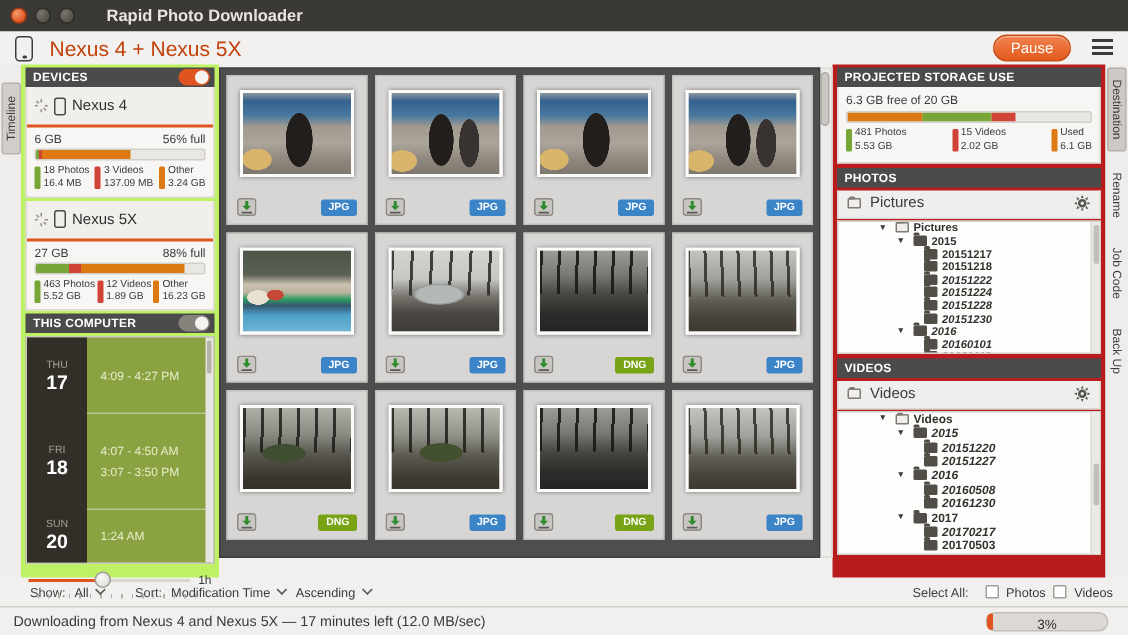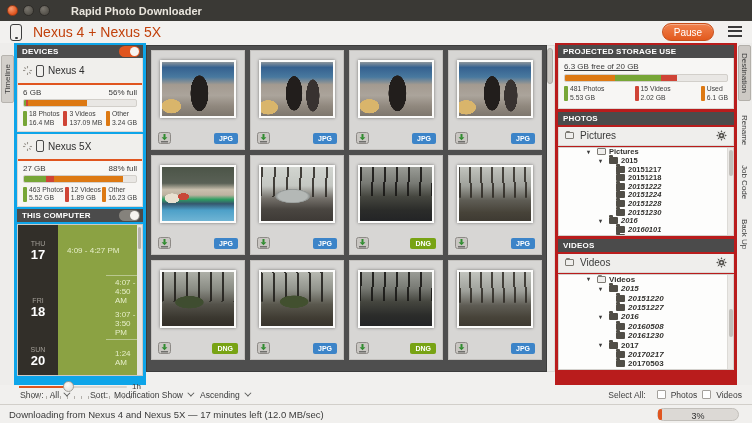--- a/index.html
+++ b/index.html
@@ -30,21 +30,21 @@
   .main{display:flex;height:342px;position:relative;}
   .tabstrip-left{width:14px;position:relative;background:#eeedeb;}
   .vtab{font-size:8px;color:#3c3c3c;display:flex;align-items:center;justify-content:center;}
   .vtab-left{writing-mode:vertical-rl;transform:rotate(180deg);position:absolute;left:1px;top:12px;
              width:13px;height:48px;background:#d2cfca;border:1px solid #b7b4af;border-radius:2px;}
   .tabstrip-right{width:15px;position:relative;background:#eeedeb;}
   .vtab-right{writing-mode:vertical-rl;position:absolute;left:1px;width:13px;}
   .vtab-right.active{background:#cdc9c4;border:1px solid #b3b0aa;border-radius:2px;}
 
   
-  .leftpanel{width:132px;padding:2px 3px 0;background:#0ea5e9;}
+  .leftpanel{width:132px;padding:2px 3px 0;background:#bef264;}
   .sechdr{height:13px;background:#4b4b4b;color:#fff;font-size:8px;font-weight:bold;
           display:flex;align-items:center;padding:0 5px;letter-spacing:.2px;position:relative;}
   .toggle{width:21px;height:11px;border-radius:6px;position:absolute;right:3px;top:1px;cursor:pointer;}
   .toggle.on{background:#e0551f;}
   .toggle.off{background:#85827c;}
   .toggle .knob{width:9px;height:9px;background:#f5f3f0;border-radius:50%;position:absolute;top:1px;right:1px;}
 
   .devcard{background:#f7f6f4;border:1px solid #dbd8d4;border-top:none;margin-bottom:2px;padding-bottom:3px;}
   .devrow{height:27px;display:flex;align-items:center;gap:4px;padding:0 5px;
           background:#f0efec;border-bottom:2px solid #e0551f;}
@@ -63,21 +63,21 @@
 
   
   .tl{display:flex;height:152px;margin-top:2px;border:1px solid #ccc9c4;background:#8ba243;position:relative;}
   .tl-days{width:40px;background:#322f29;display:flex;flex-direction:column;}
   .tl-day{display:flex;flex-direction:column;align-items:center;justify-content:center;}
   .dn{font-size:7px;color:#a39f98;}
   .ddate{font-size:13px;font-weight:bold;color:#fff;}
   .tl-blocks{flex:1;display:flex;flex-direction:column;}
   .tl-block{display:flex;flex-direction:column;justify-content:center;gap:5px;padding-left:9px;
             color:#e6eec8;font-size:8px;}
-  .tl-block + .tl-block{border-top:1px solid rgba(255,255,255,.4);margin-left:48px;}
+  .tl-block + .tl-block{border-top:1px solid rgba(255,255,255,.4);}
   .f34{flex:34;} .f43{flex:43;} .f24{flex:24;}
   .tl-scroll{position:absolute;right:0;top:0;bottom:0;width:5px;background:#e6e4e0;}
   .tl-scroll .thumb{position:absolute;top:2px;left:1px;width:3px;height:22px;background:#b5b2ac;border-radius:2px;}
 
   .sliderrow{display:flex;align-items:center;gap:5px;height:13px;margin-top:4px;padding:0 2px;}
   .slider{flex:1;position:relative;height:11px;cursor:pointer;}
   .slider .track{position:absolute;top:5px;left:0;right:0;height:2px;background:#d8d5d0;border-radius:1px;}
   .slider .fill{position:absolute;top:5px;left:0;width:45%;height:2px;background:#e0551f;}
   .slider .handle{position:absolute;top:0;left:45%;width:11px;height:11px;margin-left:-5px;border-radius:50%;
                   background:radial-gradient(circle at 40% 35%,#fbfaf8,#dcd9d4);border:1px solid #a19e98;}
@@ -143,21 +143,21 @@
   .photo[data-scene="green-van-park-b"]{
     background-image:
       radial-gradient(ellipse 23px 10px at 46% 55%, #42502f 0 60%, rgba(66,80,47,0) 64%),
       repeating-linear-gradient(89deg, rgba(30,28,24,.85) 0 2px, rgba(30,28,24,0) 2px 12px),
       linear-gradient(180deg,#b7b9b1 0%,#93958d 32%,#5a584e 60%,#403c33 85%,#38342c 100%);
     background-size:100% 100%,100% 55%,100% 100%;background-repeat:no-repeat;background-position:top;}
 
   
   .rightpanel{width:182px;padding:2px 3px 0;background:#b91c1c;}
   .storagebody{background:#f7f6f4;border:1px solid #dbd8d4;border-top:none;padding:4px 5px 5px;}
-  .freeline{font-size:8px;margin-bottom:3px;text-decoration:underline;}
+  .freeline{font-size:8px;margin-bottom:3px;}
   .selectorrow{height:19px;background:#efeeec;border:1px solid #dbd8d4;border-top:none;
                display:flex;align-items:center;gap:6px;padding:0 6px;font-size:10px;margin-top:2px;cursor:pointer;}
   .fold{width:9px;height:7px;background:#514e47;border-radius:1px;position:relative;flex:none;}
   .fold::before{content:"";position:absolute;top:-2px;left:0;width:4px;height:2px;background:inherit;border-radius:1px 1px 0 0;}
   .fold.open{background:#efeeec;border:1px solid #7d7a73;}
   .fold.open::before{background:#7d7a73;}
   .gear{margin-left:auto;cursor:pointer;}
   .treebox{background:#fdfdfc;border:1px solid #d4d1cd;margin-top:1px;position:relative;overflow:hidden;}
   .treebox.photos{height:89px;}
   .treebox.videos{height:96px;}
@@ -701,21 +701,21 @@
 </div>
 
 <div class="footerrow">
   <span class="flbl">Show:</span>
   <div class="dd">
     <span>All</span>
       <span class="caret"></span>
   </div>
   <span class="flbl" style="margin-left:14px;">Sort:</span>
   <div class="dd">
-    <span>Modification Show</span>
+    <span>Modification Time</span>
       <span class="caret"></span>
   </div>
   <div class="dd">
     <span>Ascending</span>
       <span class="caret"></span>
   </div>
   <div class="rightgrp">
     <span class="flbl">Select All:</span>
     <span class="checkbox"></span>
     <span>Photos</span>

